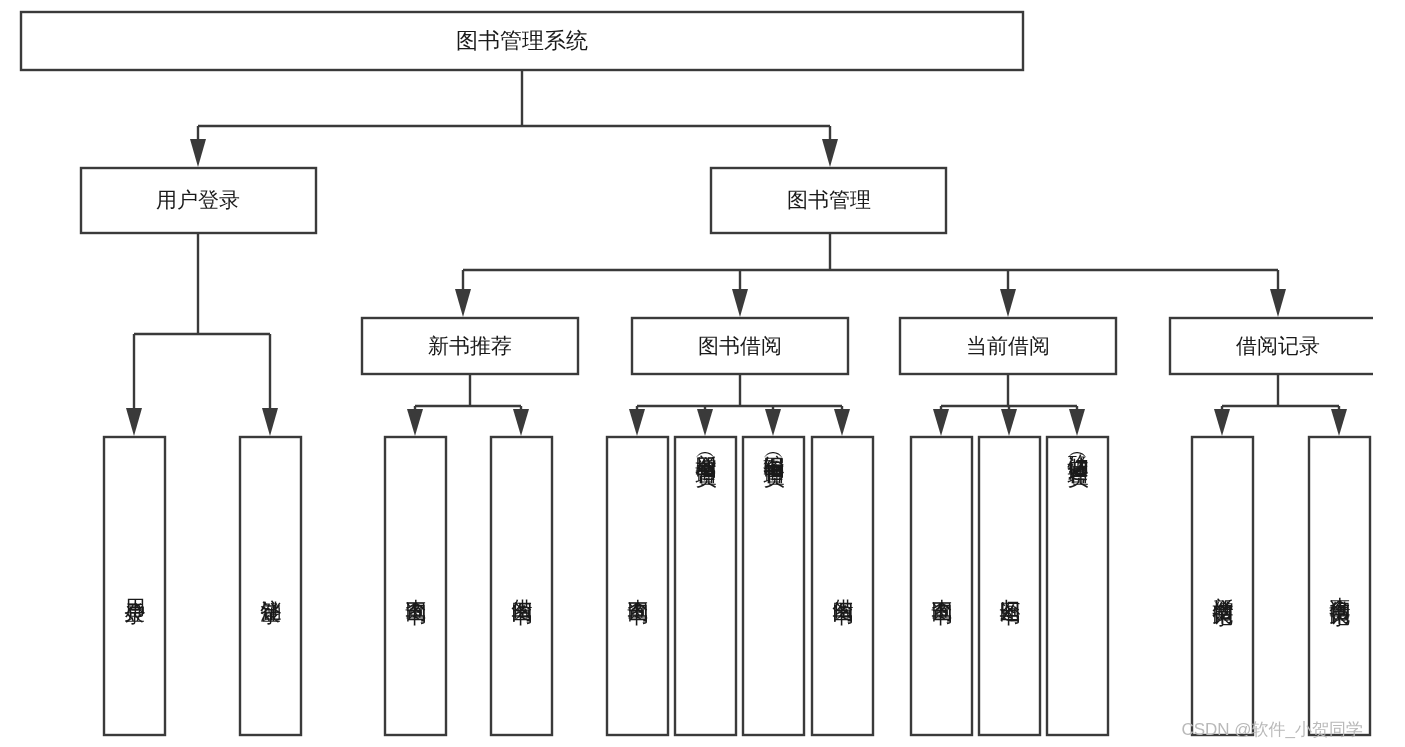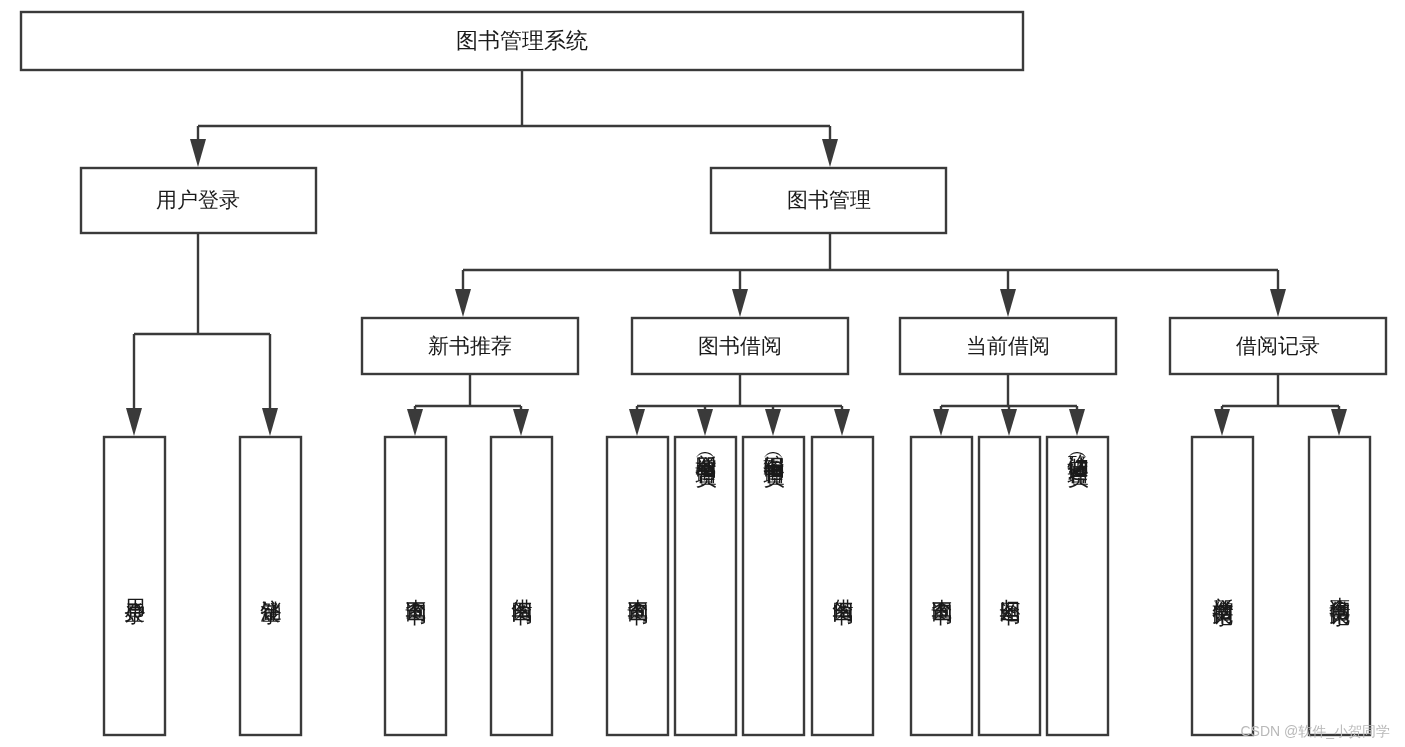--- a/index.html
+++ b/index.html
@@ -10,21 +10,20 @@
   }
   body {
     font-family: "Liberation Sans", "DejaVu Sans", sans-serif;
   }
   #diagram-root {
     position: relative;
     width: 1373px;
     height: 747px;
     background: #ffffff;
     overflow: hidden;
-    padding-left: 27px;
   }
   svg.diagram-canvas {
     position: absolute;
     top: 0;
     left: 0;
     width: 1405px;
     height: 747px;
   }
   .node-box {
     fill: #ffffff;
@@ -71,21 +70,21 @@
     line-height: 1.18;
     color: #1a1a1a;
     letter-spacing: 2px;
     text-align: center;
   }
   .watermark {
     position: absolute;
     right: 10px;
     bottom: 6px;
     font-family: "Liberation Sans", "DejaVu Sans", sans-serif;
-    font-size: 14px;
+    font-size: 17px;
     color: #b9b9b9;
     white-space: nowrap;
     user-select: none;
   }
 </style>
 </head>
 <body>
 
 <div id="diagram-root">
 

